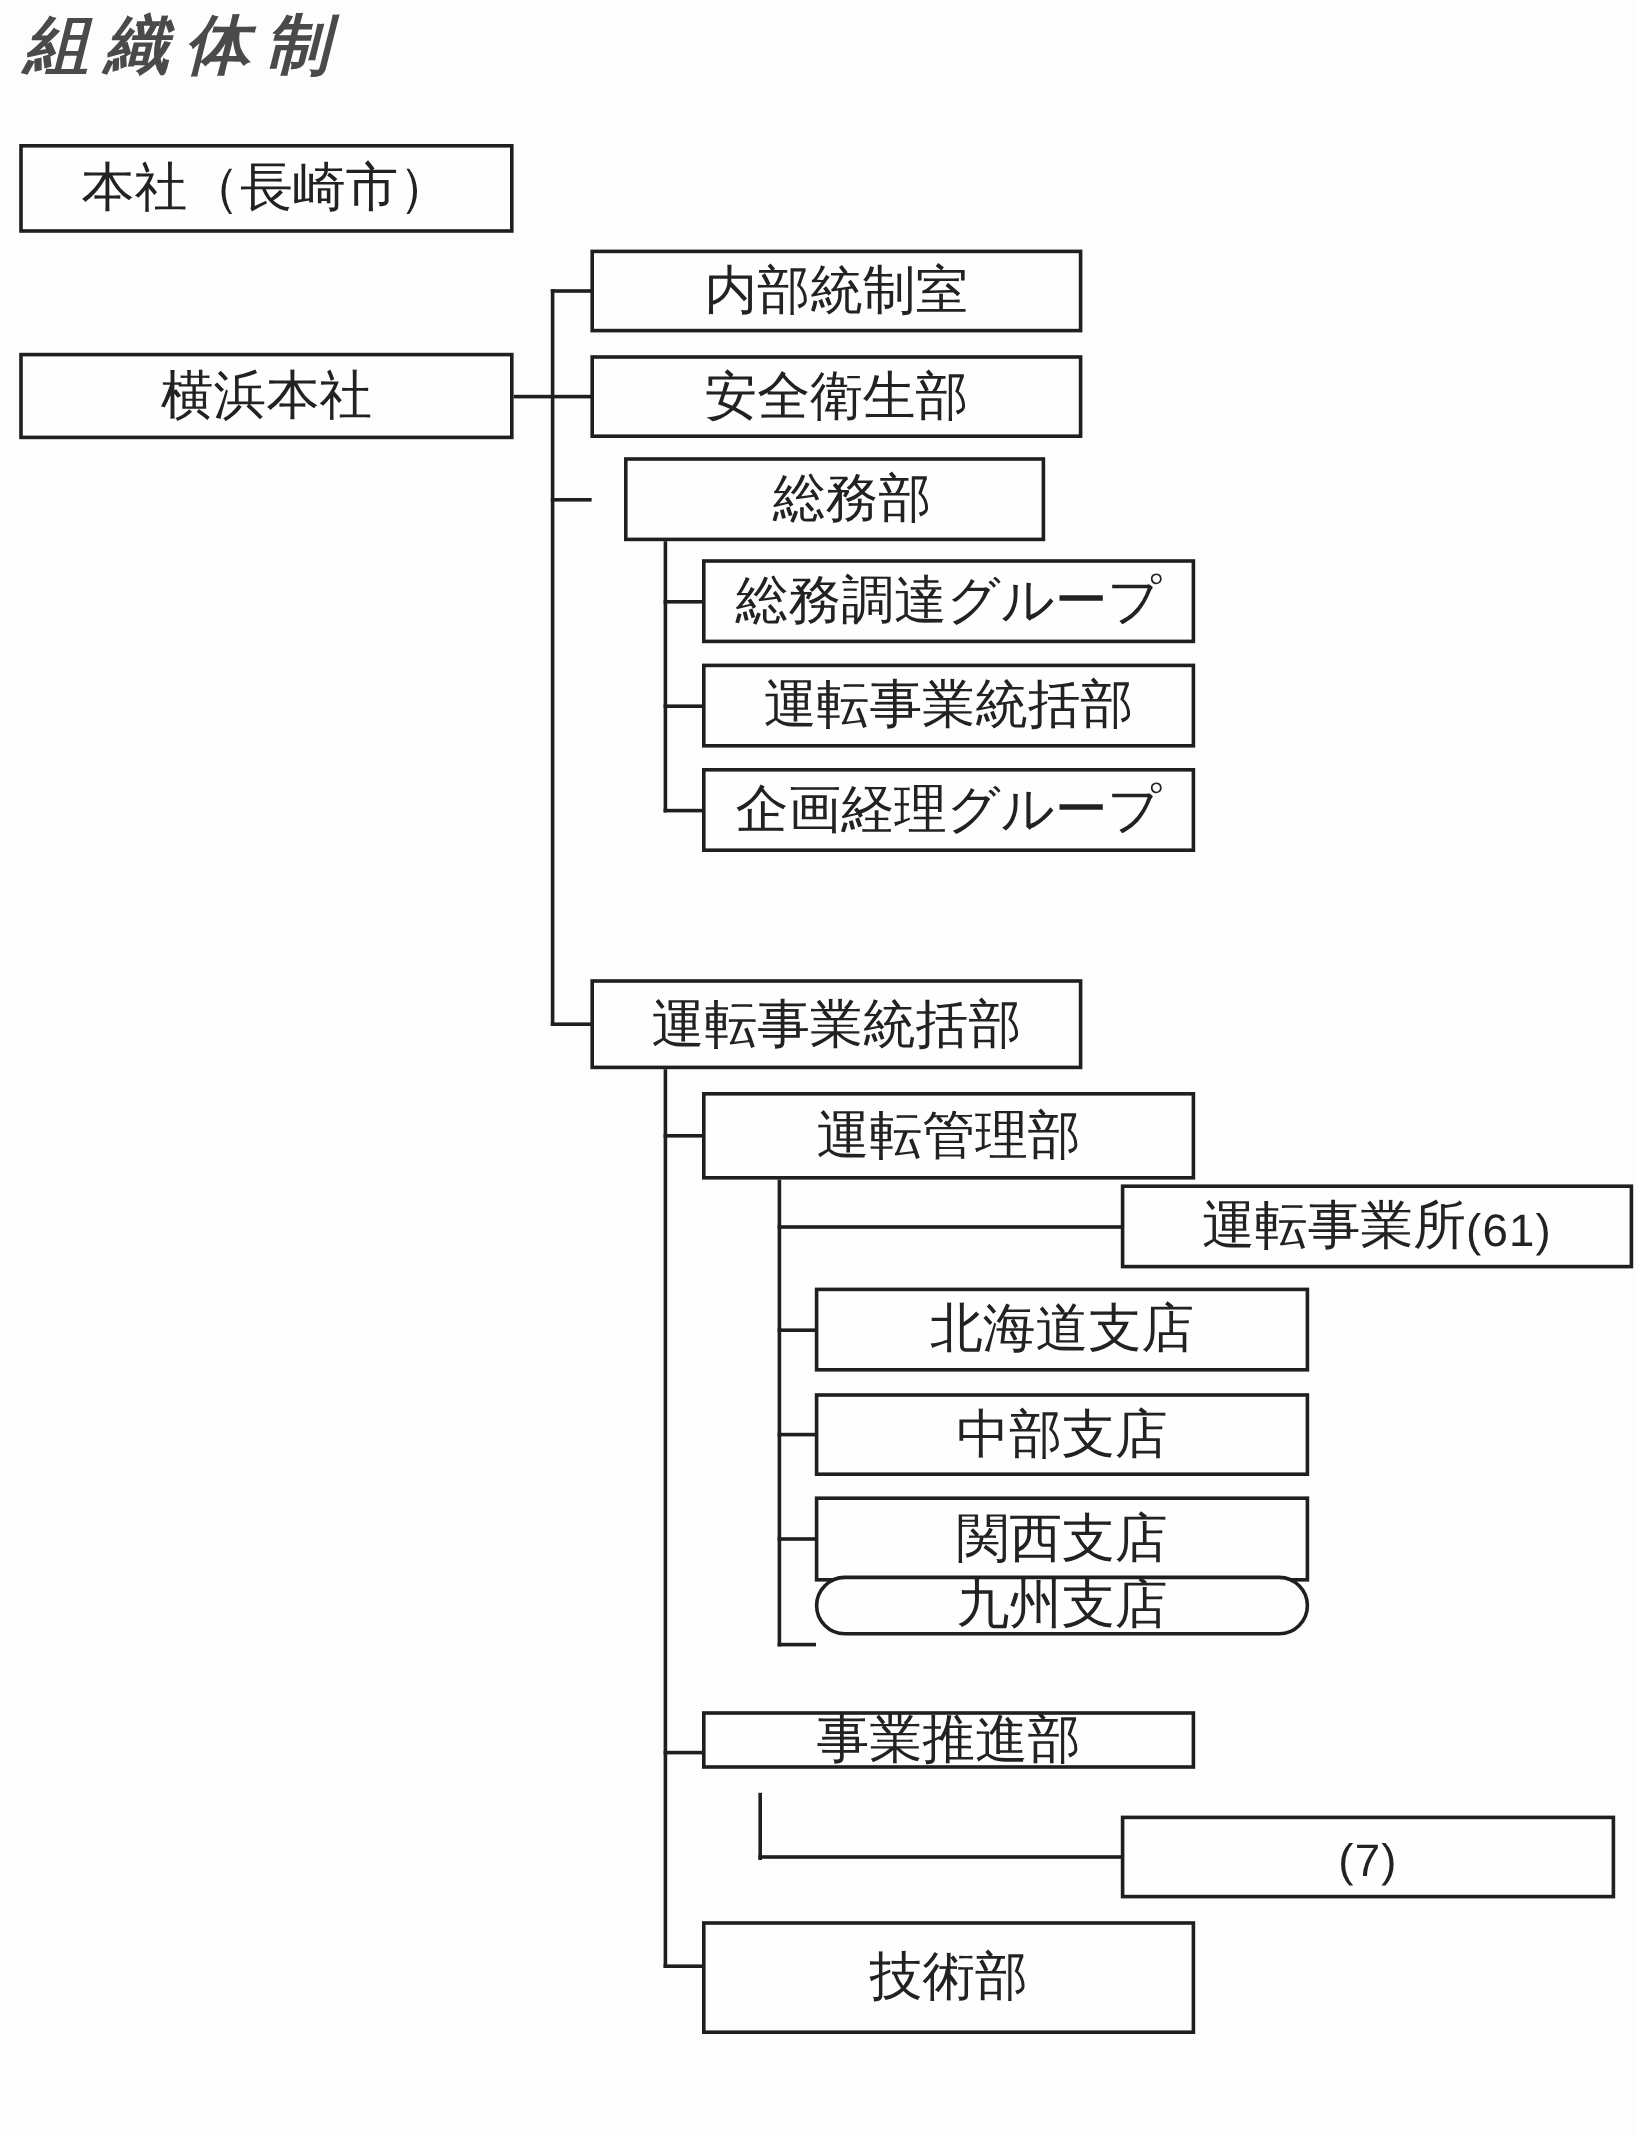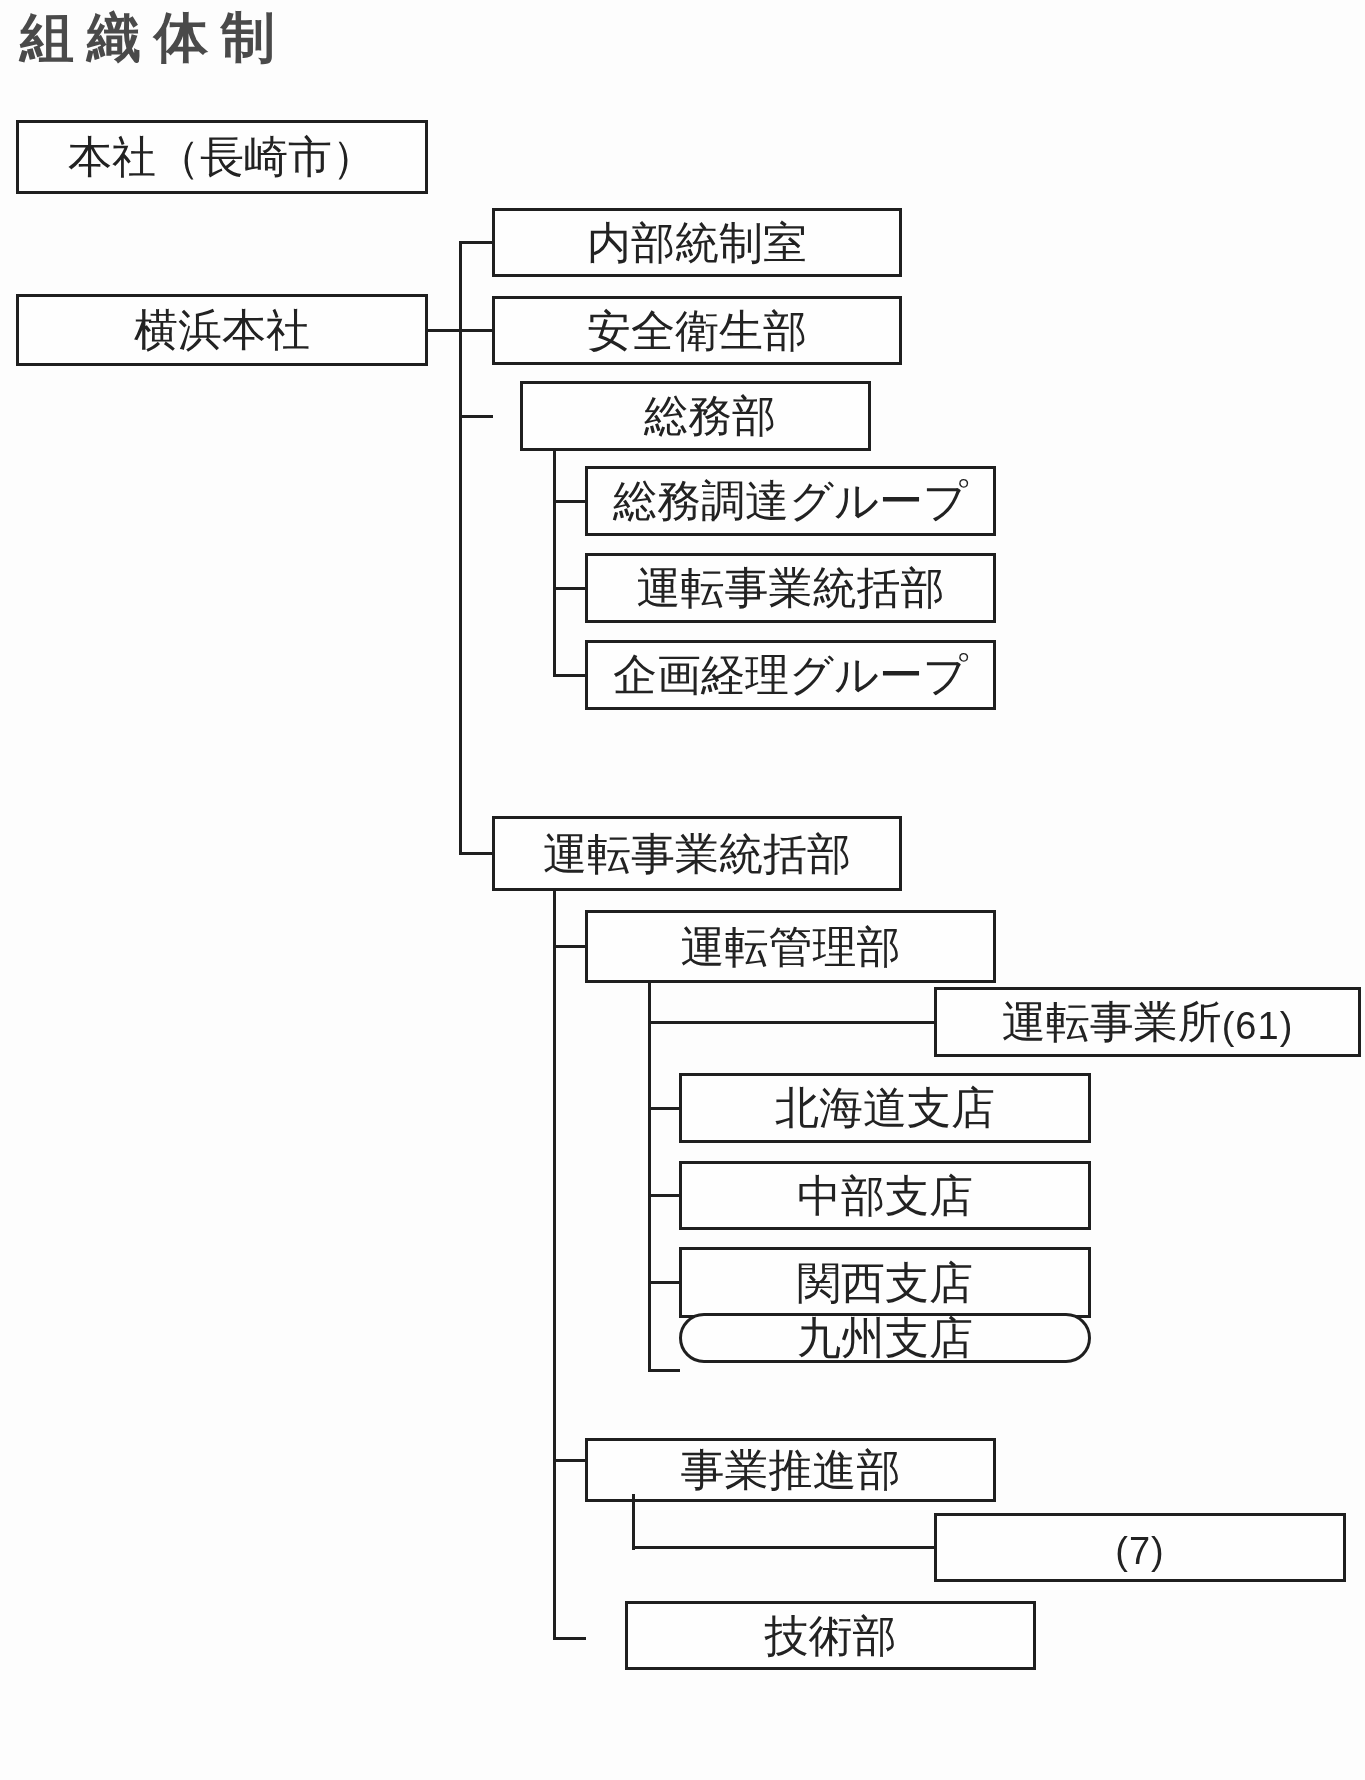--- a/index.html
+++ b/index.html
@@ -20,20 +20,21 @@
   }
   #chart-title{
     position:absolute;
     left:20px;
     top:2px;
     margin:0;
     font-size:54px;
     font-weight:bold;
     letter-spacing:13px;
     color:var(--title);
+    font-style:italic;
   }
   .org-node{
     position:absolute;
     box-sizing:border-box;
     border:3px solid var(--line);
     background:var(--boxbg);
     display:flex;
     align-items:center;
     justify-content:center;
     color:var(--text);
@@ -96,27 +97,27 @@
       </div>
       <div class="org-node" style="left: 679px; top: 1161px; width: 412px; height: 69px;">
         <span class="node-label">中部支店</span>
       </div>
       <div class="org-node" style="left: 679px; top: 1247px; width: 412px; height: 71px;">
         <span class="node-label">関西支店</span>
       </div>
       <div class="org-node" style="left: 679px; top: 1313px; width: 412px; height: 50px; border-radius: 28px;">
         <span class="node-label">九州支店</span>
       </div>
-      <div class="org-node" style="left: 585px; top: 1426px; width: 411px; height: 64px; margin-top: 12px;">
+      <div class="org-node" style="left: 585px; top: 1426px; width: 411px; height: 48px;">
         <span class="node-label">事業推進部</span>
       </div>
       <div class="org-node" style="left: 934px; top: 1513px; width: 412px; height: 69px;">
         <span class="node-count">(7)</span>
       </div>
-      <div class="org-node" style="left: 585px; top: 1601px; width: 411px; height: 69px; margin-left: 40px;">
+      <div class="org-node" style="left: 585px; top: 1601px; width: 411px; height: 94px;">
         <span class="node-label">技術部</span>
       </div>
     </div>
   <div id="lines-layer">
       <div class="seg" style="left: 459px; top: 241px; width: 3px; height: 614px;"></div>
       <div class="seg" style="left: 459px; top: 241px; width: 34px; height: 3px;"></div>
       <div class="seg" style="left: 428px; top: 329px; width: 65px; height: 3px;"></div>
       <div class="seg" style="left: 459px; top: 415px; width: 34px; height: 3px;"></div>
       <div class="seg" style="left: 459px; top: 852px; width: 34px; height: 3px;"></div>
       <div class="seg" style="left: 553px; top: 451px; width: 3px; height: 226px;"></div>

